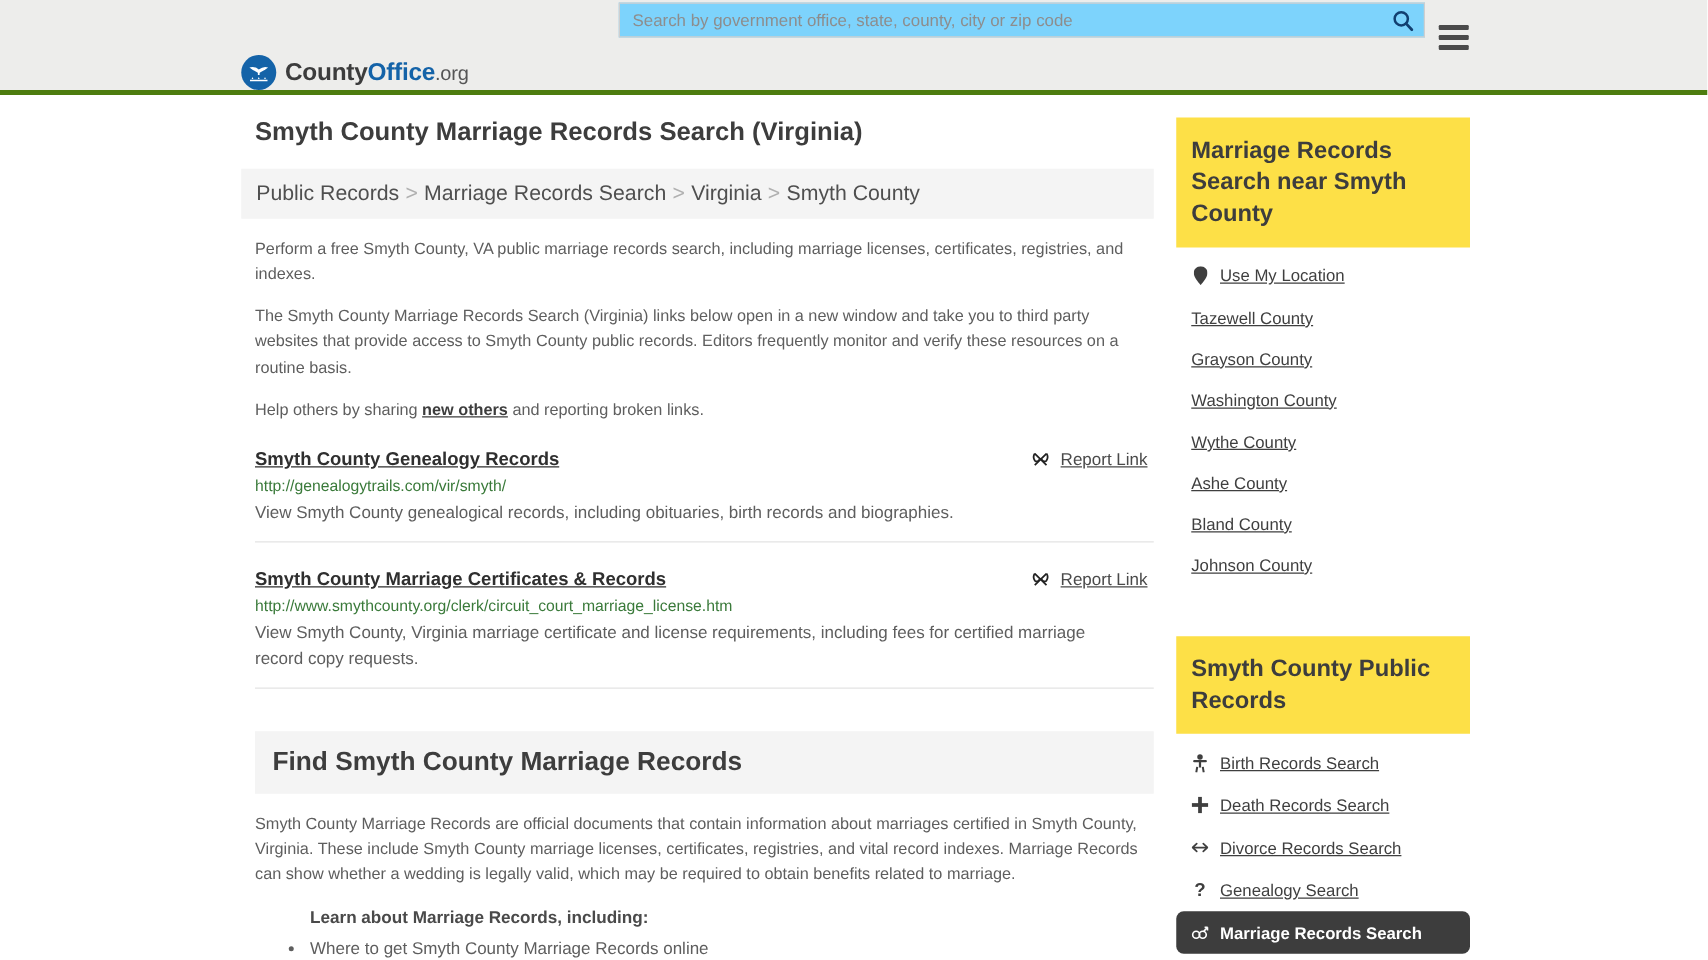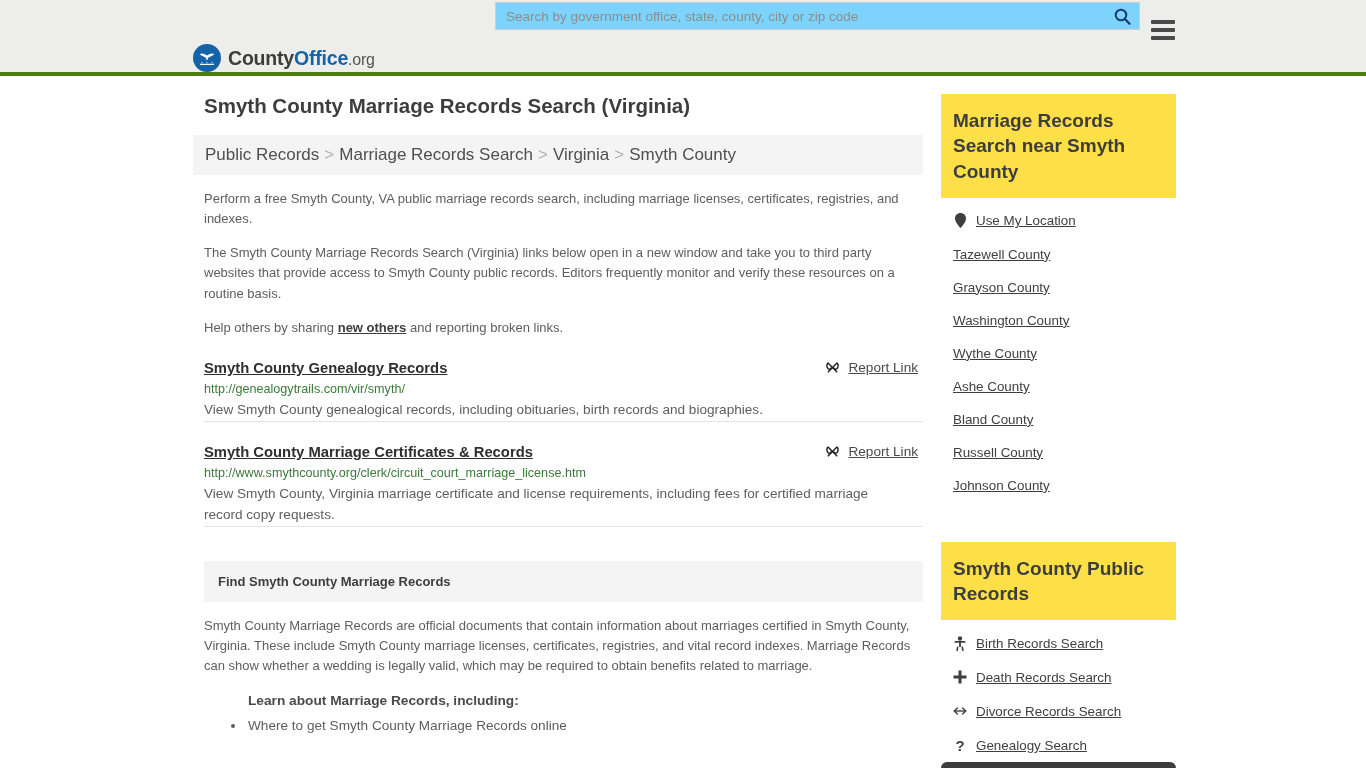--- a/index.html
+++ b/index.html
@@ -116,20 +116,21 @@
     color: #5e5e5e;
     line-height: 1.55;
     margin: 14px 0 0 11px;
     max-width: 712px;
   }
   .body-text a { color: #3d3d3d; text-decoration: underline; font-weight: bold; }
 
   
   .result {
     margin: 22px 0 0 11px;
+    padding-bottom: 12px;
     border-bottom: 1px solid #e3e3e3;
   }
   .result:last-of-type { border-bottom: none; }
   .result-head {
     display: flex;
     justify-content: space-between;
     align-items: flex-start;
   }
   .result-title {
     font-size: 14.8px;
@@ -157,21 +158,21 @@
     color: #5e5e5e;
     line-height: 1.6;
     margin-top: 3px;
     max-width: 700px;
   }
 
   
   .section-head {
     background: #f4f4f4;
     padding: 13px 14px;
-    font-size: 13px;
+    font-size: 21px;
     font-weight: bold;
     color: #3d3d3d;
     margin: 34px 0 0 11px;
   }
   .section-body { margin: 14px 0 0 11px; }
   .learn-head {
     font-size: 13.7px;
     font-weight: bold;
     color: #4a4a4a;
     margin-top: 16px;
@@ -345,23 +346,20 @@
       <div class="side-item no-icon">
         <span class="lbl">Wythe County</span>
       </div>
       <div class="side-item no-icon">
         <span class="lbl">Ashe County</span>
       </div>
       <div class="side-item no-icon">
         <span class="lbl">Bland County</span>
       </div>
       <div class="side-item no-icon">
-        <span class="lbl">Russell County</span>
-      </div>
-      <div class="side-item no-icon">
         <span class="lbl">Johnson County</span>
       </div>
     </div>
 
     <div class="side-block-2">
       <div class="side-head">Smyth County Public Records</div>
       <div class="side-list">
 
         <div class="side-item">
           <span class="ico">

